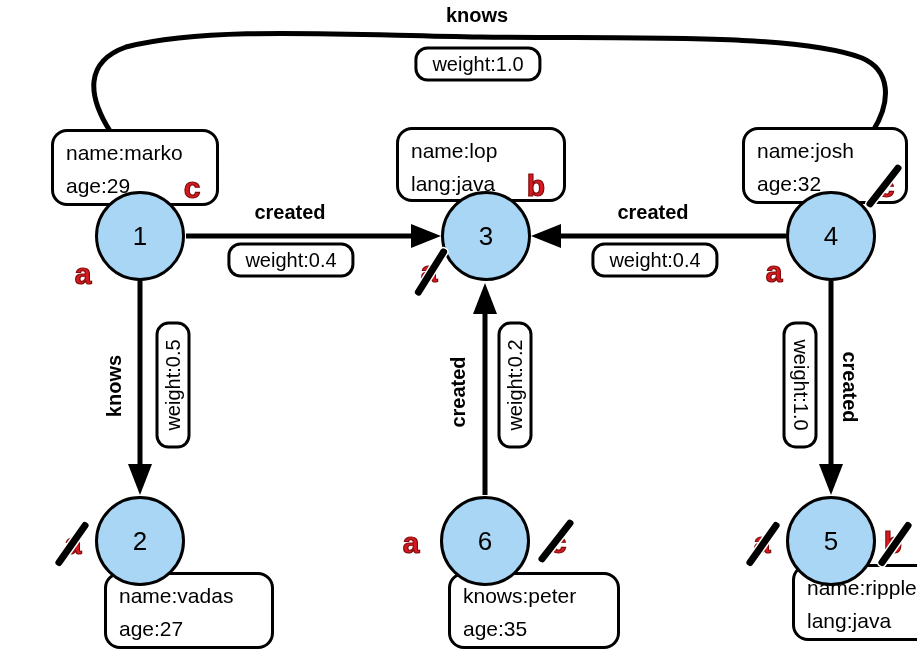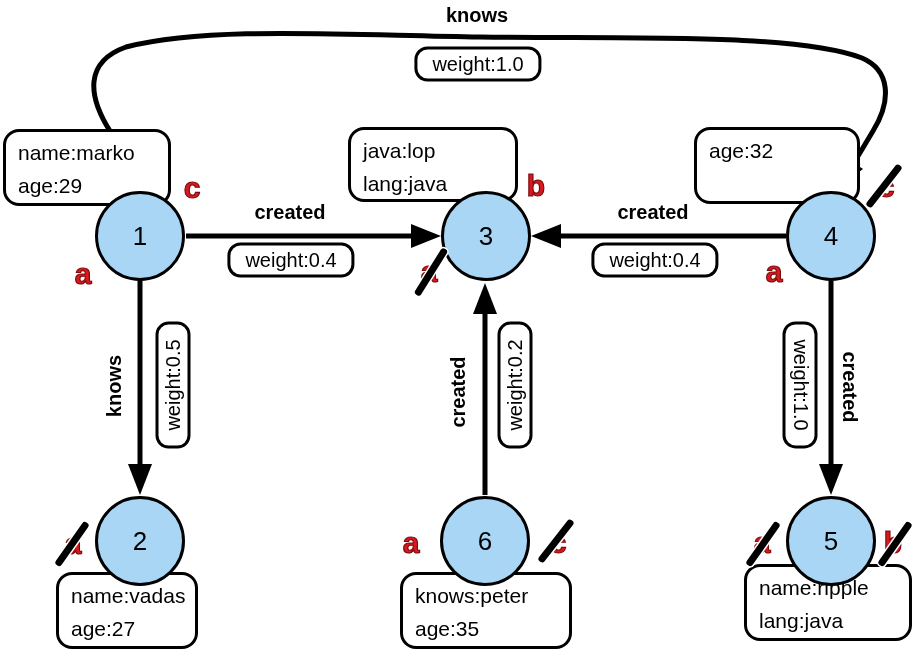--- a/index.html
+++ b/index.html
@@ -7,21 +7,21 @@
     --marker-red:#D8191F;
   }
   html,body{margin:0;padding:0;background:#fff;}
   #stage{
     position:relative;width:917px;height:654px;overflow:hidden;background:#fff;
     font-family:"Liberation Sans",sans-serif;color:#000;
   }
   svg.edges{position:absolute;left:0;top:0;z-index:1;}
   .prop-box{
     position:absolute;z-index:2;background:#fff;border:3px solid #000;border-radius:16px;
-    padding:4px 12px;font-size:21px;line-height:33px;white-space:nowrap;box-sizing:border-box;
+    padding:4px 12px;font-size:21px;line-height:33px;white-space:nowrap;box-sizing:border-box;margin-left:48px;
   }
   .weight-box{
     position:absolute;z-index:2;background:#fff;border:3px solid #000;border-radius:13px;
     padding:3px 15px;font-size:20px;white-space:nowrap;
     transform:translate(-50%,-50%);
   }
   .weight-box.rot-ccw{transform:translate(-50%,-50%) rotate(-90deg);}
   .weight-box.rot-cw{transform:translate(-50%,-50%) rotate(90deg);}
   .edge-label{
     position:absolute;z-index:2;font-size:20px;font-weight:bold;white-space:nowrap;
@@ -71,27 +71,28 @@
 
     <line x1="831" y1="281" x2="831" y2="466" stroke="#000" stroke-width="5"></line>
     <polygon points="831,495 819,464 843,464" fill="#000"></polygon>
   </svg>
 
   <div class="prop-box" style="left:3px;top:129px;width:168px;height:77px">
     <div>name:marko</div>
     <div>age:29</div>
   </div>
   <div class="prop-box" style="left:348px;top:127px;width:170px;height:75px">
-    <div>java:lop</div>
+    <div>name:lop</div>
     <div>lang:java</div>
   </div>
   <div class="prop-box" style="left:694px;top:127px;width:166px;height:77px">
+    <div>name:josh</div>
     <div>age:32</div>
   </div>
-  <div class="prop-box" style="left:56px;top:572px;width:142px;height:77px">
+  <div class="prop-box" style="left:56px;top:572px;width:170px;height:77px">
     <div>name:vadas</div>
     <div>age:27</div>
   </div>
   <div class="prop-box" style="left:400px;top:572px;width:172px;height:77px">
     <div>knows:peter</div>
     <div>age:35</div>
   </div>
   <div class="prop-box" style="left:744px;top:564px;width:168px;height:77px">
     <div>name:ripple</div>
     <div>lang:java</div>

